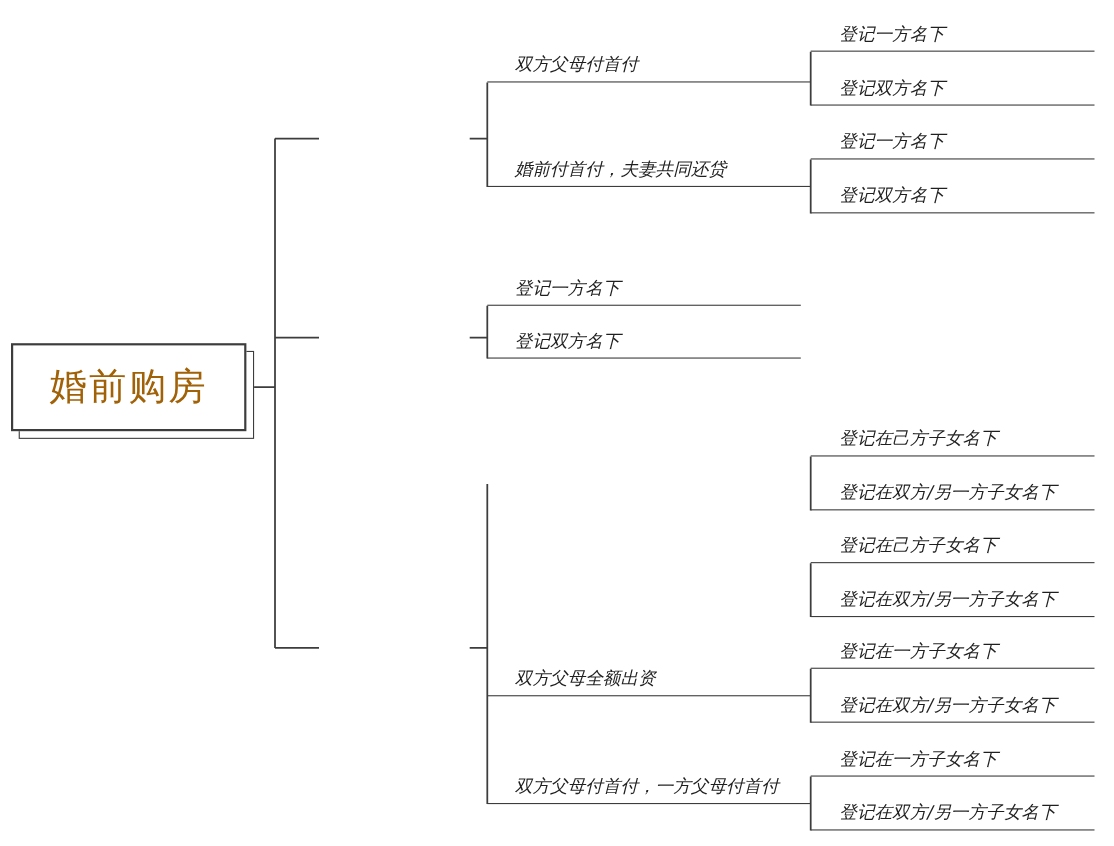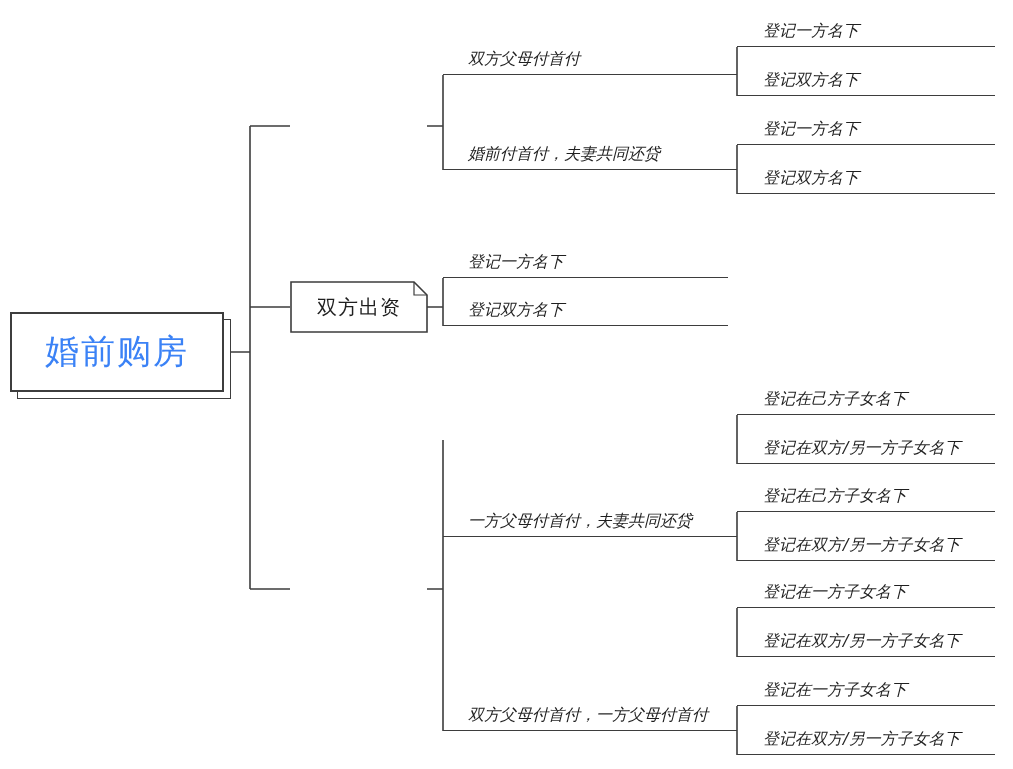--- a/index.html
+++ b/index.html
@@ -16,21 +16,21 @@
     position:absolute; left:17px; top:319px; width:214px; height:80px;
     background:#fff; border:1.6px solid #3d3d3d; z-index:1;
   }
   .root-node {
     position:absolute; left:10px; top:312px; width:214px; height:80px;
     background:#fff; border:2px solid #3d3d3d; z-index:2;
     display:flex; align-items:center; justify-content:center;
   }
   .root-label {
     font-size:34px; letter-spacing:2px; font-weight:500;
-    color:#3b82f6; white-space:nowrap;
+    color:#a16207; white-space:nowrap;
   }
 
   
   .node-box { position:absolute; width:138px; height:52px; z-index:2; }
   .node-box svg { position:absolute; left:0; top:0; }
   .node-box .lbl {
     position:relative; z-index:1; width:100%; height:100%;
     display:flex; align-items:center; justify-content:center;
     font-size:20px; letter-spacing:1px; color:#1f1f1f; white-space:nowrap;
   }
@@ -62,47 +62,40 @@
     <path d="M427 126 H443 M443 75 V170 M427 307 H443 M443 278 V326 M427 589 H443 M443 440 V731" stroke="#3d3d3d" stroke-width="1.6" fill="none"></path>
     <path d="M737 47 V96 M737 145 V194 M737 415 V464 M737 512 V561 M737 608 V657 M737 706 V755" stroke="#3d3d3d" stroke-width="1.6" fill="none"></path>
   </svg>
 
   <div class="root-stack"></div>
   <div class="root-node">
     <span class="root-label">婚前购房</span>
   </div>
 
 
-  <div class="node-box box-2">
-    <svg width="138" height="52" viewBox="0 0 138 52">
-      <path d="M1 1 H124 L137 14 V51 H1 Z" fill="#ffffff" stroke="#3d3d3d" stroke-width="1.6"></path>
-      <path d="M124 1 V14 H137" fill="none" stroke="#3d3d3d" stroke-width="1.2"></path>
-    </svg>
-    <span class="lbl">双方出资</span>
-  </div>
 
 
   <div class="u-label l2" style="top:48px">双方父母付首付</div>
   <div class="u-label l3" style="top:20px">登记一方名下</div>
   <div class="u-label l3" style="top:69px">登记双方名下</div>
 
   <div class="u-label l2" style="top:143px">婚前付首付，夫妻共同还贷</div>
   <div class="u-label l3" style="top:118px">登记一方名下</div>
   <div class="u-label l3" style="top:167px">登记双方名下</div>
 
   <div class="u-label l2 leaf" style="top:251px">登记一方名下</div>
   <div class="u-label l2 leaf" style="top:299px">登记双方名下</div>
 
   <div class="u-label l3" style="top:388px">登记在己方子女名下</div>
   <div class="u-label l3" style="top:437px">登记在双方/另一方子女名下</div>
 
-  <div class="u-label l2" style="top:510px">一方父母付首付，夫妻共同还贷</div>
   <div class="u-label l3" style="top:485px">登记在己方子女名下</div>
   <div class="u-label l3" style="top:534px">登记在双方/另一方子女名下</div>
 
+  <div class="u-label l2" style="top:606px">双方父母全额出资</div>
   <div class="u-label l3" style="top:581px">登记在一方子女名下</div>
   <div class="u-label l3" style="top:630px">登记在双方/另一方子女名下</div>
 
   <div class="u-label l2" style="top:704px">双方父母付首付，一方父母付首付</div>
   <div class="u-label l3" style="top:679px">登记在一方子女名下</div>
   <div class="u-label l3" style="top:728px">登记在双方/另一方子女名下</div>
 
 </div>
 
 </body></html>

